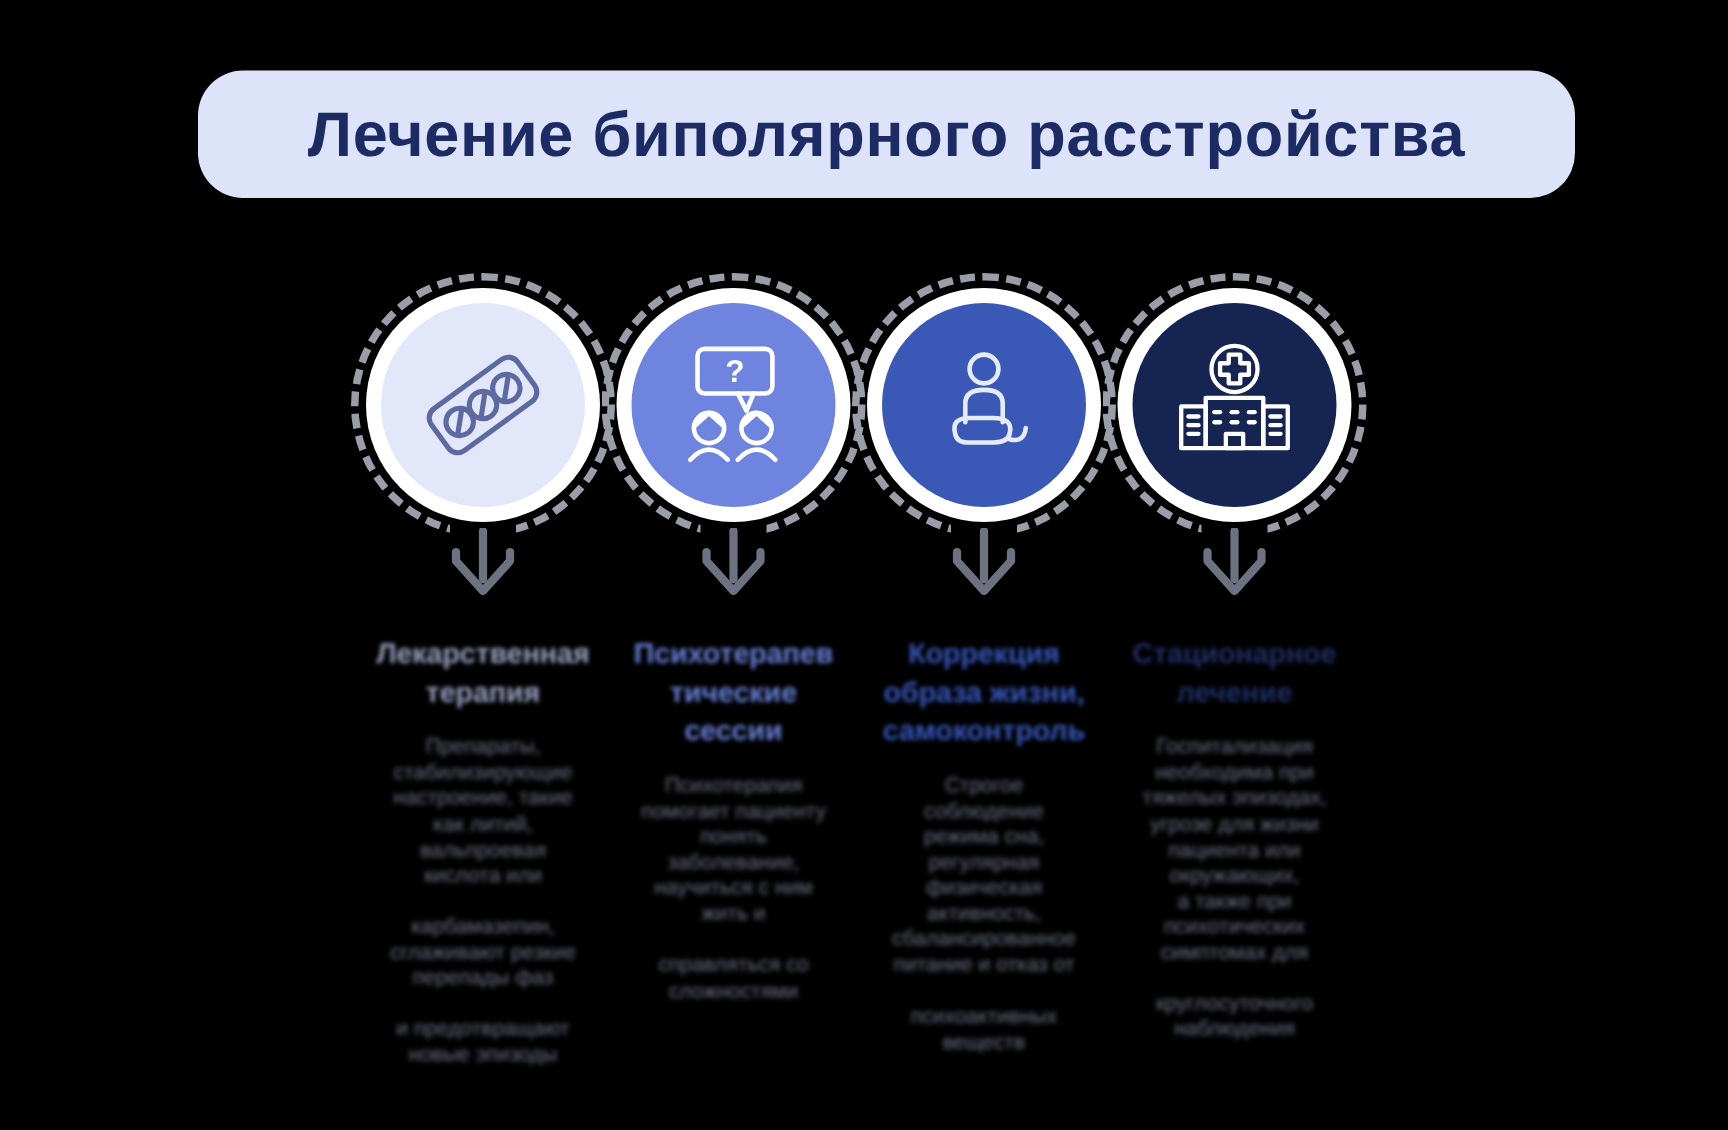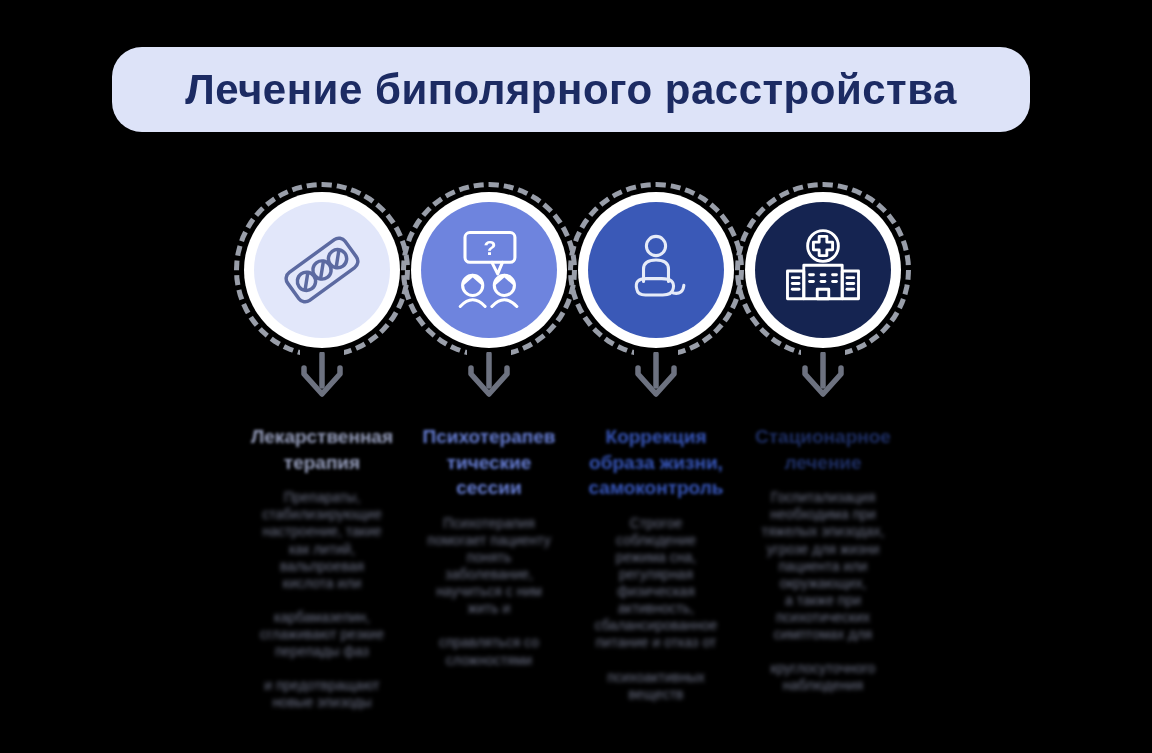--- a/index.html
+++ b/index.html
@@ -1,19 +1,19 @@
 <!DOCTYPE html>
 <html><head>
 <meta charset="utf-8">
 <style>
   html,body{margin:0;padding:0;background:#000;}
   .page{position:relative;width:1152px;height:753px;background:#000;overflow:hidden;
         font-family:"Liberation Sans",sans-serif;}
   
-  .title-box{position:absolute;left:112px;top:47px;width:918px;height:85px;
+  .title-box{position:absolute;left:132px;top:47px;width:918px;height:85px;
     background:#dde3f8;border-radius:30px;display:flex;align-items:center;justify-content:center;}
   .title-box h1{margin:0;font-size:42px;font-weight:bold;color:#1c2b63;letter-spacing:.5px;}
   
   .step{position:absolute;top:182px;width:176px;height:222px;}
   .step.s1{left:234px}.step.s2{left:401px}.step.s3{left:568px}.step.s4{left:735px}
   .ring{position:absolute;left:0;top:0;width:166px;height:166px;border:5px dashed #999ea9;border-radius:50%;}
   .ring-gap{position:absolute;left:66px;top:166px;width:44px;height:14px;background:#000;}
   .disc{position:absolute;left:10px;top:10px;width:156px;height:156px;border-radius:50%;background:#ffffff;}
   .bubble{position:absolute;left:20px;top:20px;width:136px;height:136px;border-radius:50%;
           display:flex;align-items:center;justify-content:center;}

